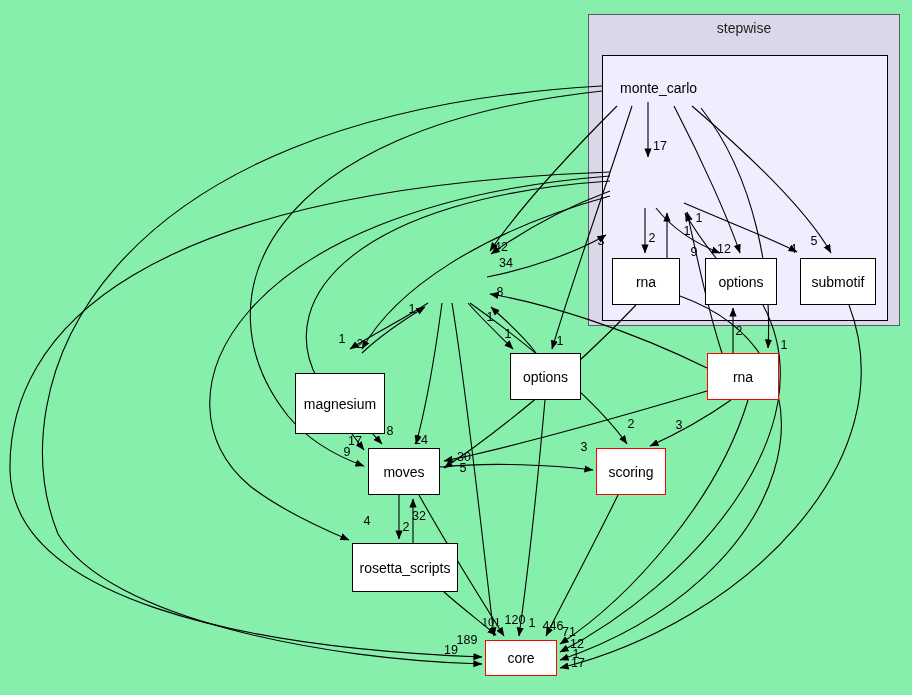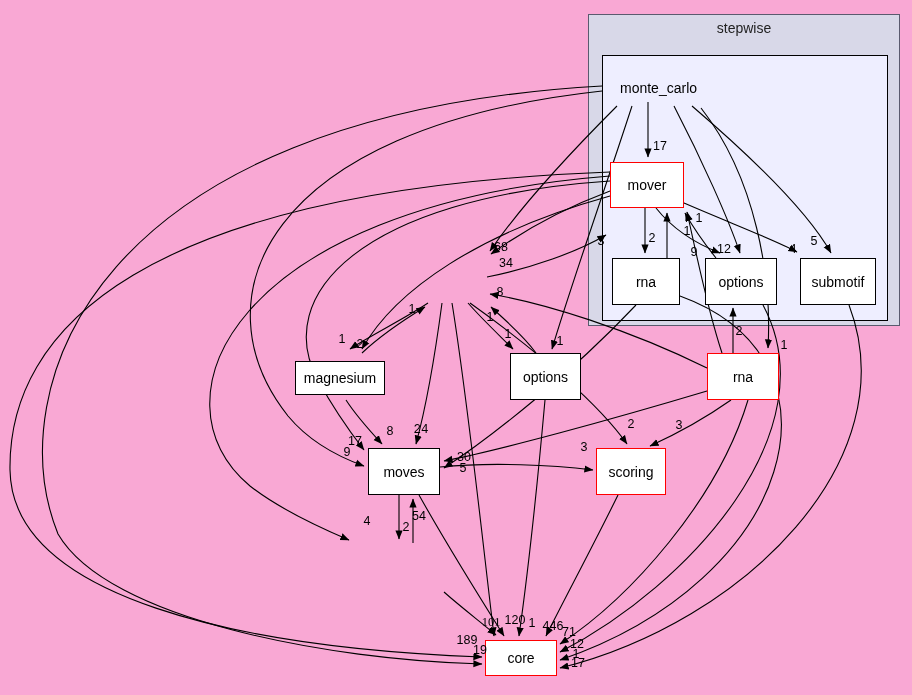--- a/index.html
+++ b/index.html
@@ -1,18 +1,18 @@
 <!DOCTYPE html>
 <html><head>
 <meta charset="utf-8">
 <style>
   html,body{margin:0;padding:0;background:#ffffff;}
   #canvas{
     position:relative;width:912px;height:695px;overflow:hidden;
-    font-family:"Liberation Sans", sans-serif;background:#f9a8d4;
+    font-family:"Liberation Sans", sans-serif;background:#86efac;
   }
   .cluster-outer{
     position:absolute;left:588px;top:14px;width:312px;height:312px;
     background:#d8d8e8;border:1px solid #5a5a6e;box-sizing:border-box;
   }
   .cluster-inner{
     position:absolute;left:602px;top:55px;width:286px;height:266px;
     background:#eeeeff;border:1px solid #000;box-sizing:border-box;
   }
   .cluster-title{
@@ -92,88 +92,88 @@
       <path d="M748,400 C718,500 630,598 560,644" marker-end="url(#ah)"></path>
       <path d="M763,305 C830,430 690,585 560,652" marker-end="url(#ah)"></path>
       <path d="M680,296 C856,360 794,580 560,660" marker-end="url(#ah)"></path>
       <path d="M849,305 C908,460 744,622 560,668" marker-end="url(#ah)"></path>
       <path d="M610,172 C140,190 8,330 10,470 C12,598 240,648 482,657" marker-end="url(#ah)"></path>
       <path d="M602,86 C90,115 0,390 58,534 C108,620 330,660 482,664" marker-end="url(#ah)"></path>
       <path d="M545,400 C538,478 528,572 519,636" marker-end="url(#ah)"></path>
     </g>
   </svg>
 
-  <div class="node red" style="left:610px;top:162px;width:74px;height:46px">
-    <span>mover</span>
-  </div>
   <div class="node" style="left:612px;top:258px;width:68px;height:47px">
     <span>rna</span>
   </div>
   <div class="node" style="left:705px;top:258px;width:72px;height:47px">
     <span>options</span>
   </div>
   <div class="node" style="left:800px;top:258px;width:76px;height:47px">
     <span>submotif</span>
   </div>
-  <div class="node" style="left:295px;top:361px;width:90px;height:34px">
+  <div class="node" style="left:295px;top:373px;width:90px;height:61px">
     <span>magnesium</span>
   </div>
   <div class="node" style="left:510px;top:353px;width:71px;height:47px">
     <span>options</span>
   </div>
   <div class="node red" style="left:707px;top:353px;width:72px;height:47px">
     <span>rna</span>
   </div>
   <div class="node" style="left:368px;top:448px;width:72px;height:47px">
     <span>moves</span>
   </div>
   <div class="node red" style="left:596px;top:448px;width:70px;height:47px">
     <span>scoring</span>
+  </div>
+  <div class="node" style="left:352px;top:543px;width:106px;height:49px">
+    <span>rosetta_scripts</span>
   </div>
   <div class="node red" style="left:485px;top:640px;width:72px;height:36px">
     <span>core</span>
   </div>
 
   <div class="labels">
       <span class="edge-label" style="left: 660px; top: 146px;">17</span>
       <span class="edge-label" style="left: 652px; top: 238px;">2</span>
       <span class="edge-label" style="left: 694px; top: 252px;">9</span>
       <span class="edge-label" style="left: 724px; top: 249px;">12</span>
       <span class="edge-label" style="left: 793px; top: 249px;">4</span>
       <span class="edge-label" style="left: 814px; top: 241px;">5</span>
       <span class="edge-label" style="left: 687px; top: 231px;">1</span>
       <span class="edge-label" style="left: 699px; top: 218px;">1</span>
       <span class="edge-label" style="left: 784px; top: 345px;">1</span>
       <span class="edge-label" style="left: 739px; top: 331px;">2</span>
-      <span class="edge-label" style="left: 501px; top: 247px;">68</span>
+      <span class="edge-label" style="left: 501px; top: 247px;">42</span>
       <span class="edge-label" style="left: 506px; top: 263px;">34</span>
       <span class="edge-label" style="left: 601px; top: 241px;">3</span>
       <span class="edge-label" style="left: 500px; top: 292px;">8</span>
       <span class="edge-label" style="left: 490px; top: 317px;">1</span>
       <span class="edge-label" style="left: 508px; top: 334px;">1</span>
       <span class="edge-label" style="left: 412px; top: 309px;">1</span>
       <span class="edge-label" style="left: 342px; top: 339px;">1</span>
       <span class="edge-label" style="left: 360px; top: 344px;">2</span>
       <span class="edge-label" style="left: 560px; top: 341px;">1</span>
       <span class="edge-label" style="left: 390px; top: 431px;">8</span>
-      <span class="edge-label" style="left: 421px; top: 430px; font-family: Liberation Mono, monospace;">24</span>
+      <span class="edge-label" style="left: 421px; top: 440px;">24</span>
       <span class="edge-label" style="left: 355px; top: 441px;">17</span>
       <span class="edge-label" style="left: 347px; top: 452px;">9</span>
       <span class="edge-label" style="left: 464px; top: 457px;">30</span>
       <span class="edge-label" style="left: 463px; top: 468px;">5</span>
-      <span class="edge-label" style="left: 419px; top: 516px;">54</span>
+      <span class="edge-label" style="left: 419px; top: 516px;">32</span>
       <span class="edge-label" style="left: 406px; top: 527px;">2</span>
       <span class="edge-label" style="left: 367px; top: 521px;">4</span>
       <span class="edge-label" style="left: 631px; top: 424px;">2</span>
       <span class="edge-label" style="left: 679px; top: 425px;">3</span>
       <span class="edge-label" style="left: 584px; top: 447px;">3</span>
       <span class="edge-label" style="left: 491px; top: 622px; font-family: Liberation Serif, serif;">101</span>
       <span class="edge-label" style="left: 515px; top: 620px;">120</span>
       <span class="edge-label" style="left: 532px; top: 623px;">1</span>
       <span class="edge-label" style="left: 553px; top: 626px;">446</span>
       <span class="edge-label" style="left: 569px; top: 632px;">71</span>
       <span class="edge-label" style="left: 577px; top: 644px;">12</span>
       <span class="edge-label" style="left: 576px; top: 654px;">1</span>
       <span class="edge-label" style="left: 578px; top: 663px;">17</span>
       <span class="edge-label" style="left: 467px; top: 640px;">189</span>
-      <span class="edge-label" style="left: 480px; top: 650px;">19</span>
+      <span class="edge-label" style="left: 451px; top: 650px;">19</span>
     </div>
 </div>
 
 </body></html>

